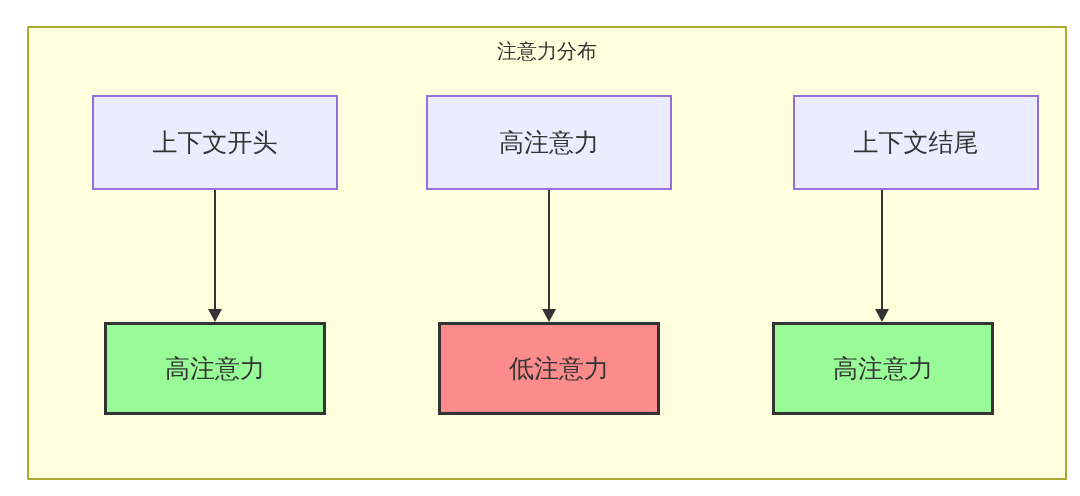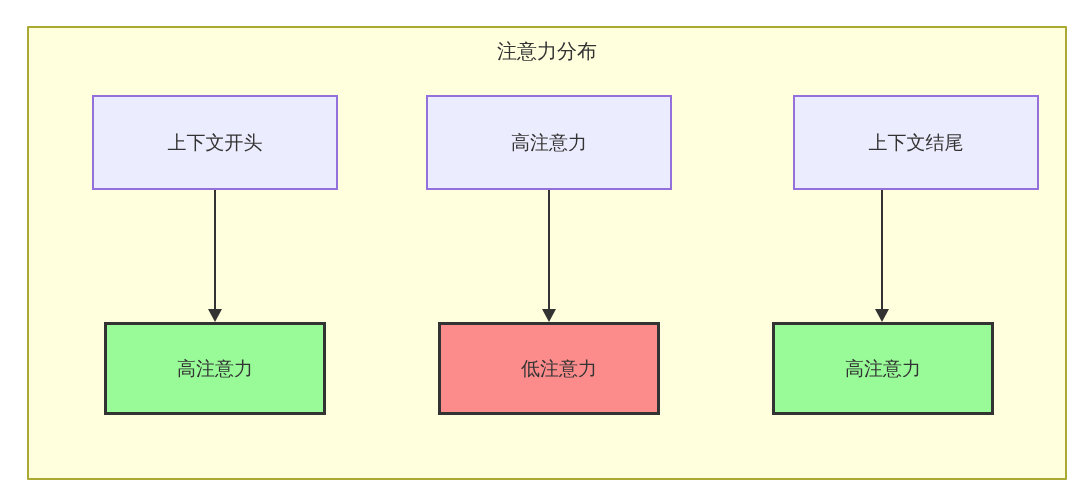--- a/index.html
+++ b/index.html
@@ -36,21 +36,21 @@
     font-size: 20px;
     color: var(--text, #333333);
     line-height: 28px;
   }
   .node {
     position: absolute;
     box-sizing: border-box;
     display: flex;
     align-items: center;
     justify-content: center;
-    font-size: 19px;
+    font-size: 25px;
     color: var(--text, #333333);
     text-align: center;
   }
   .node.top {
     top: 67px;
     width: 246px;
     height: 95px;
     background: var(--node_fill, #ececff);
     border: 2px solid var(--node_border, #9370db);
   }

